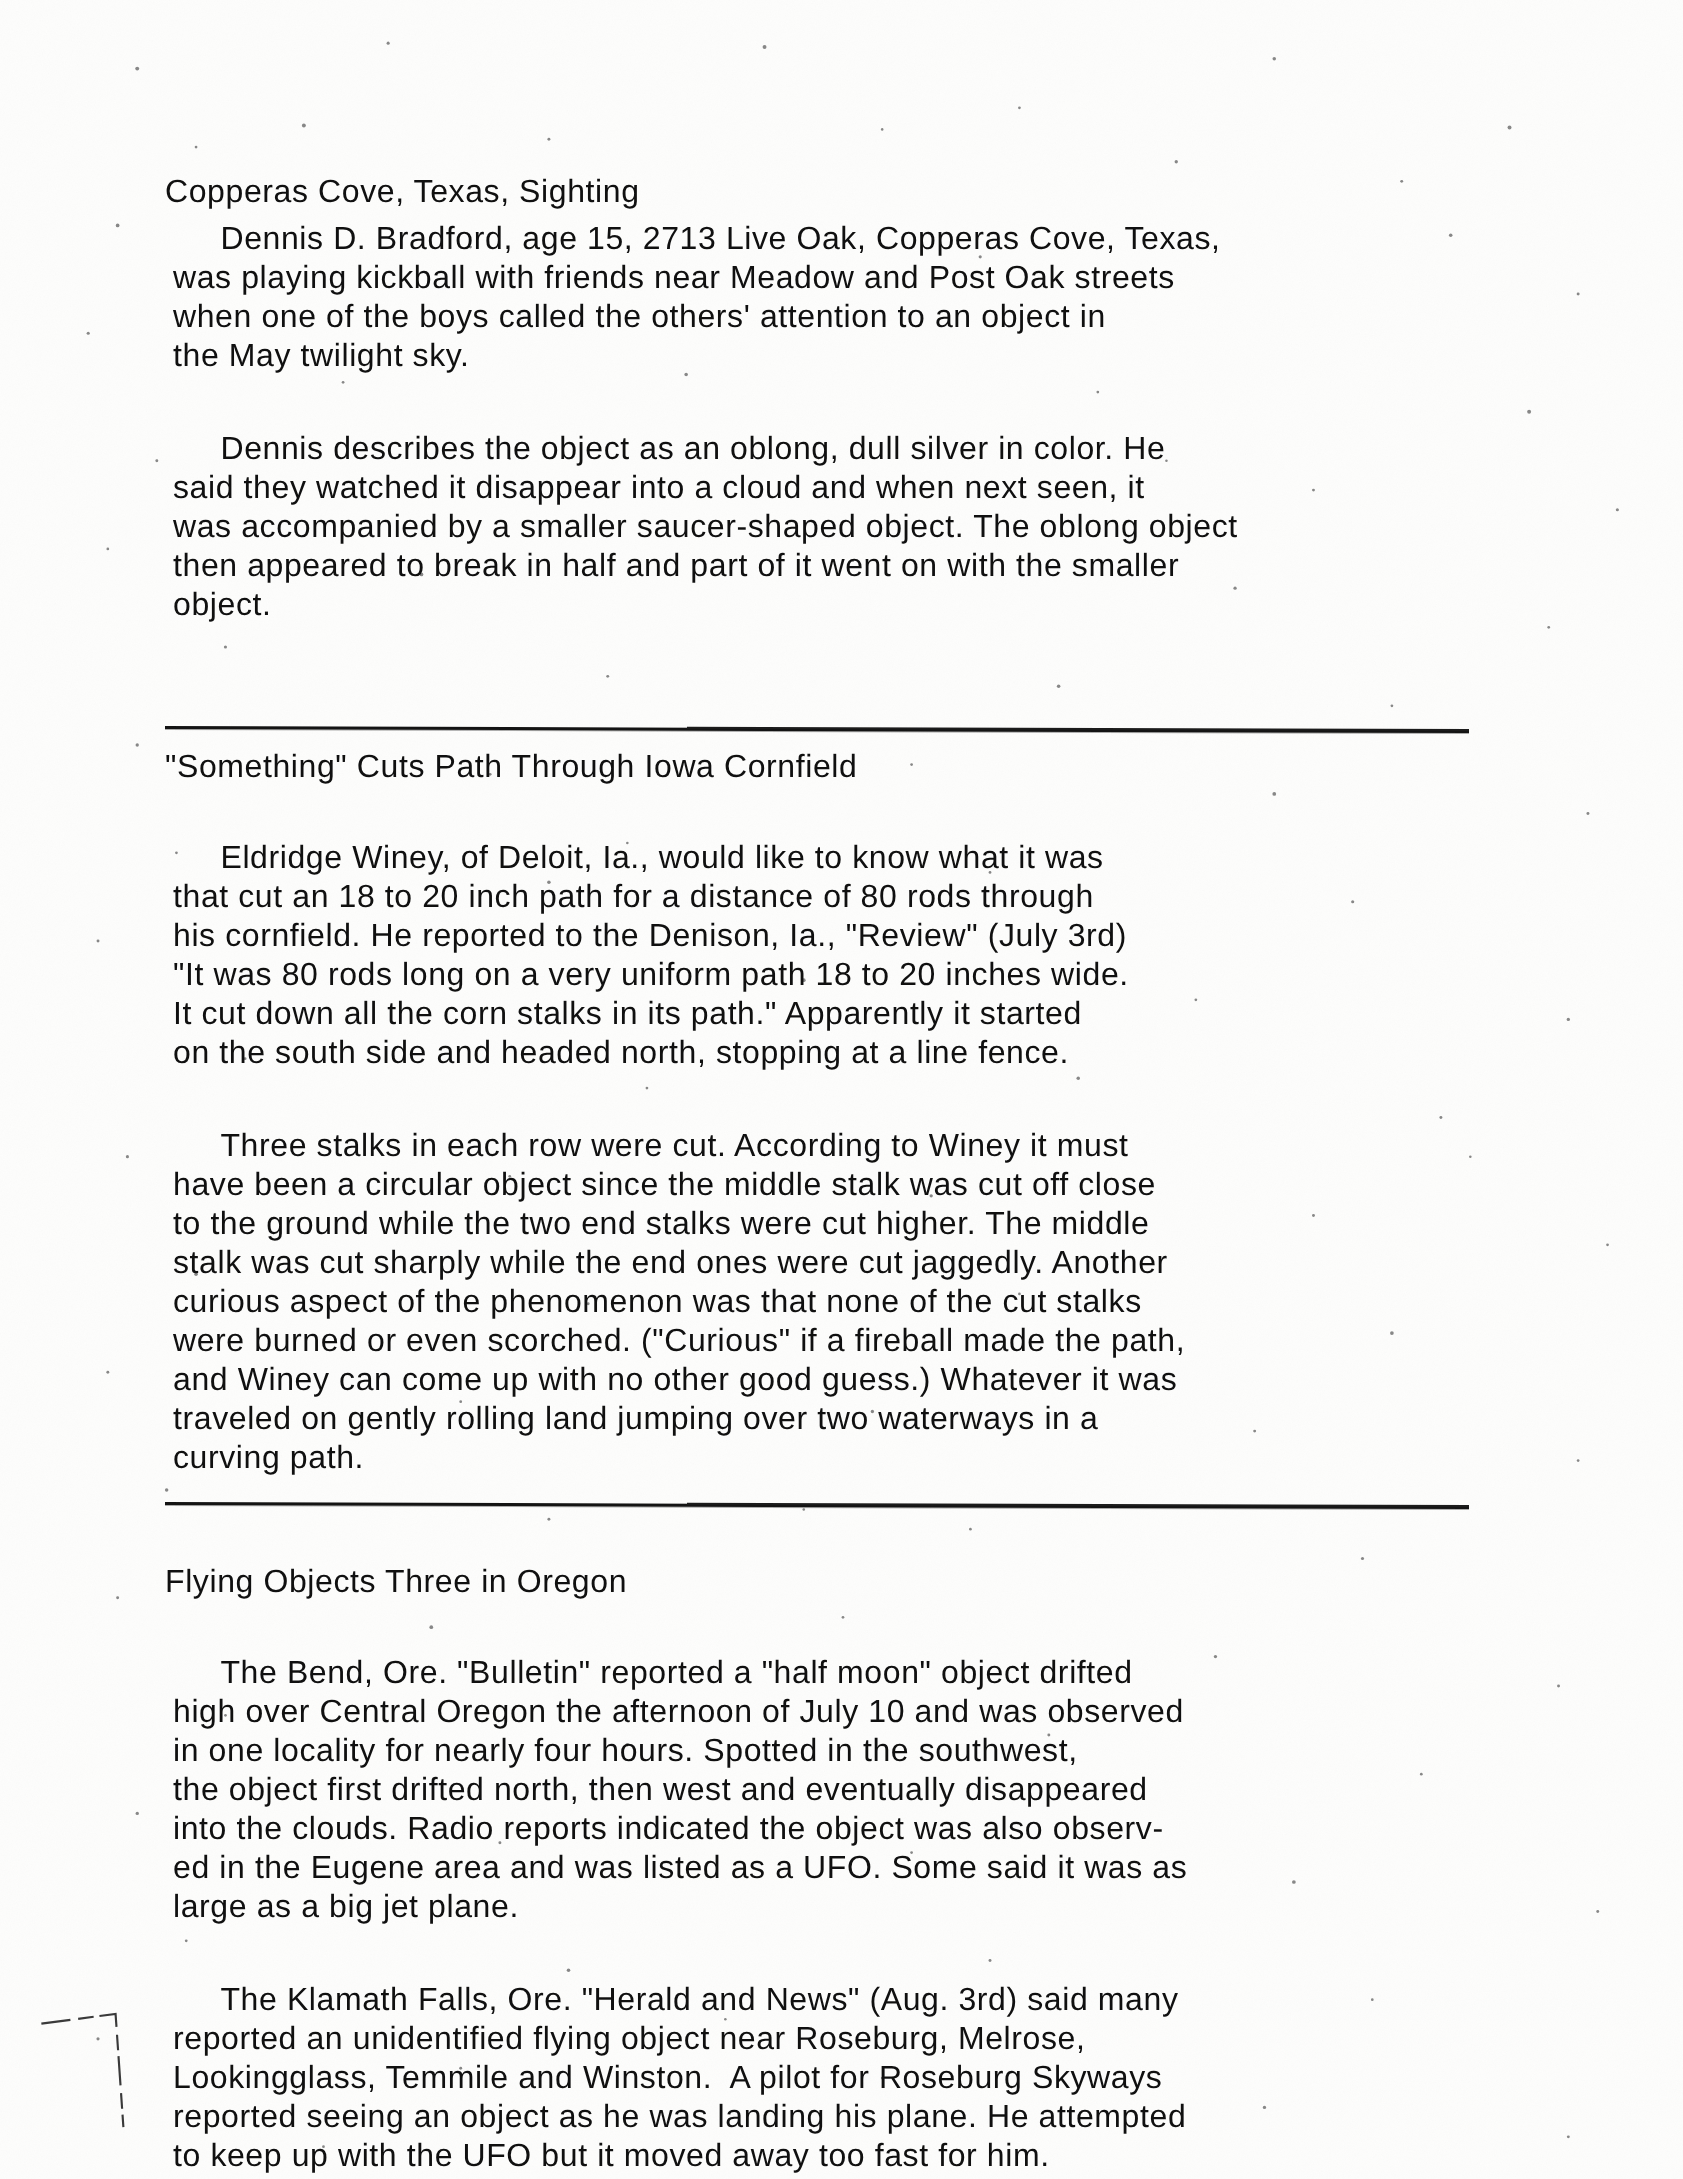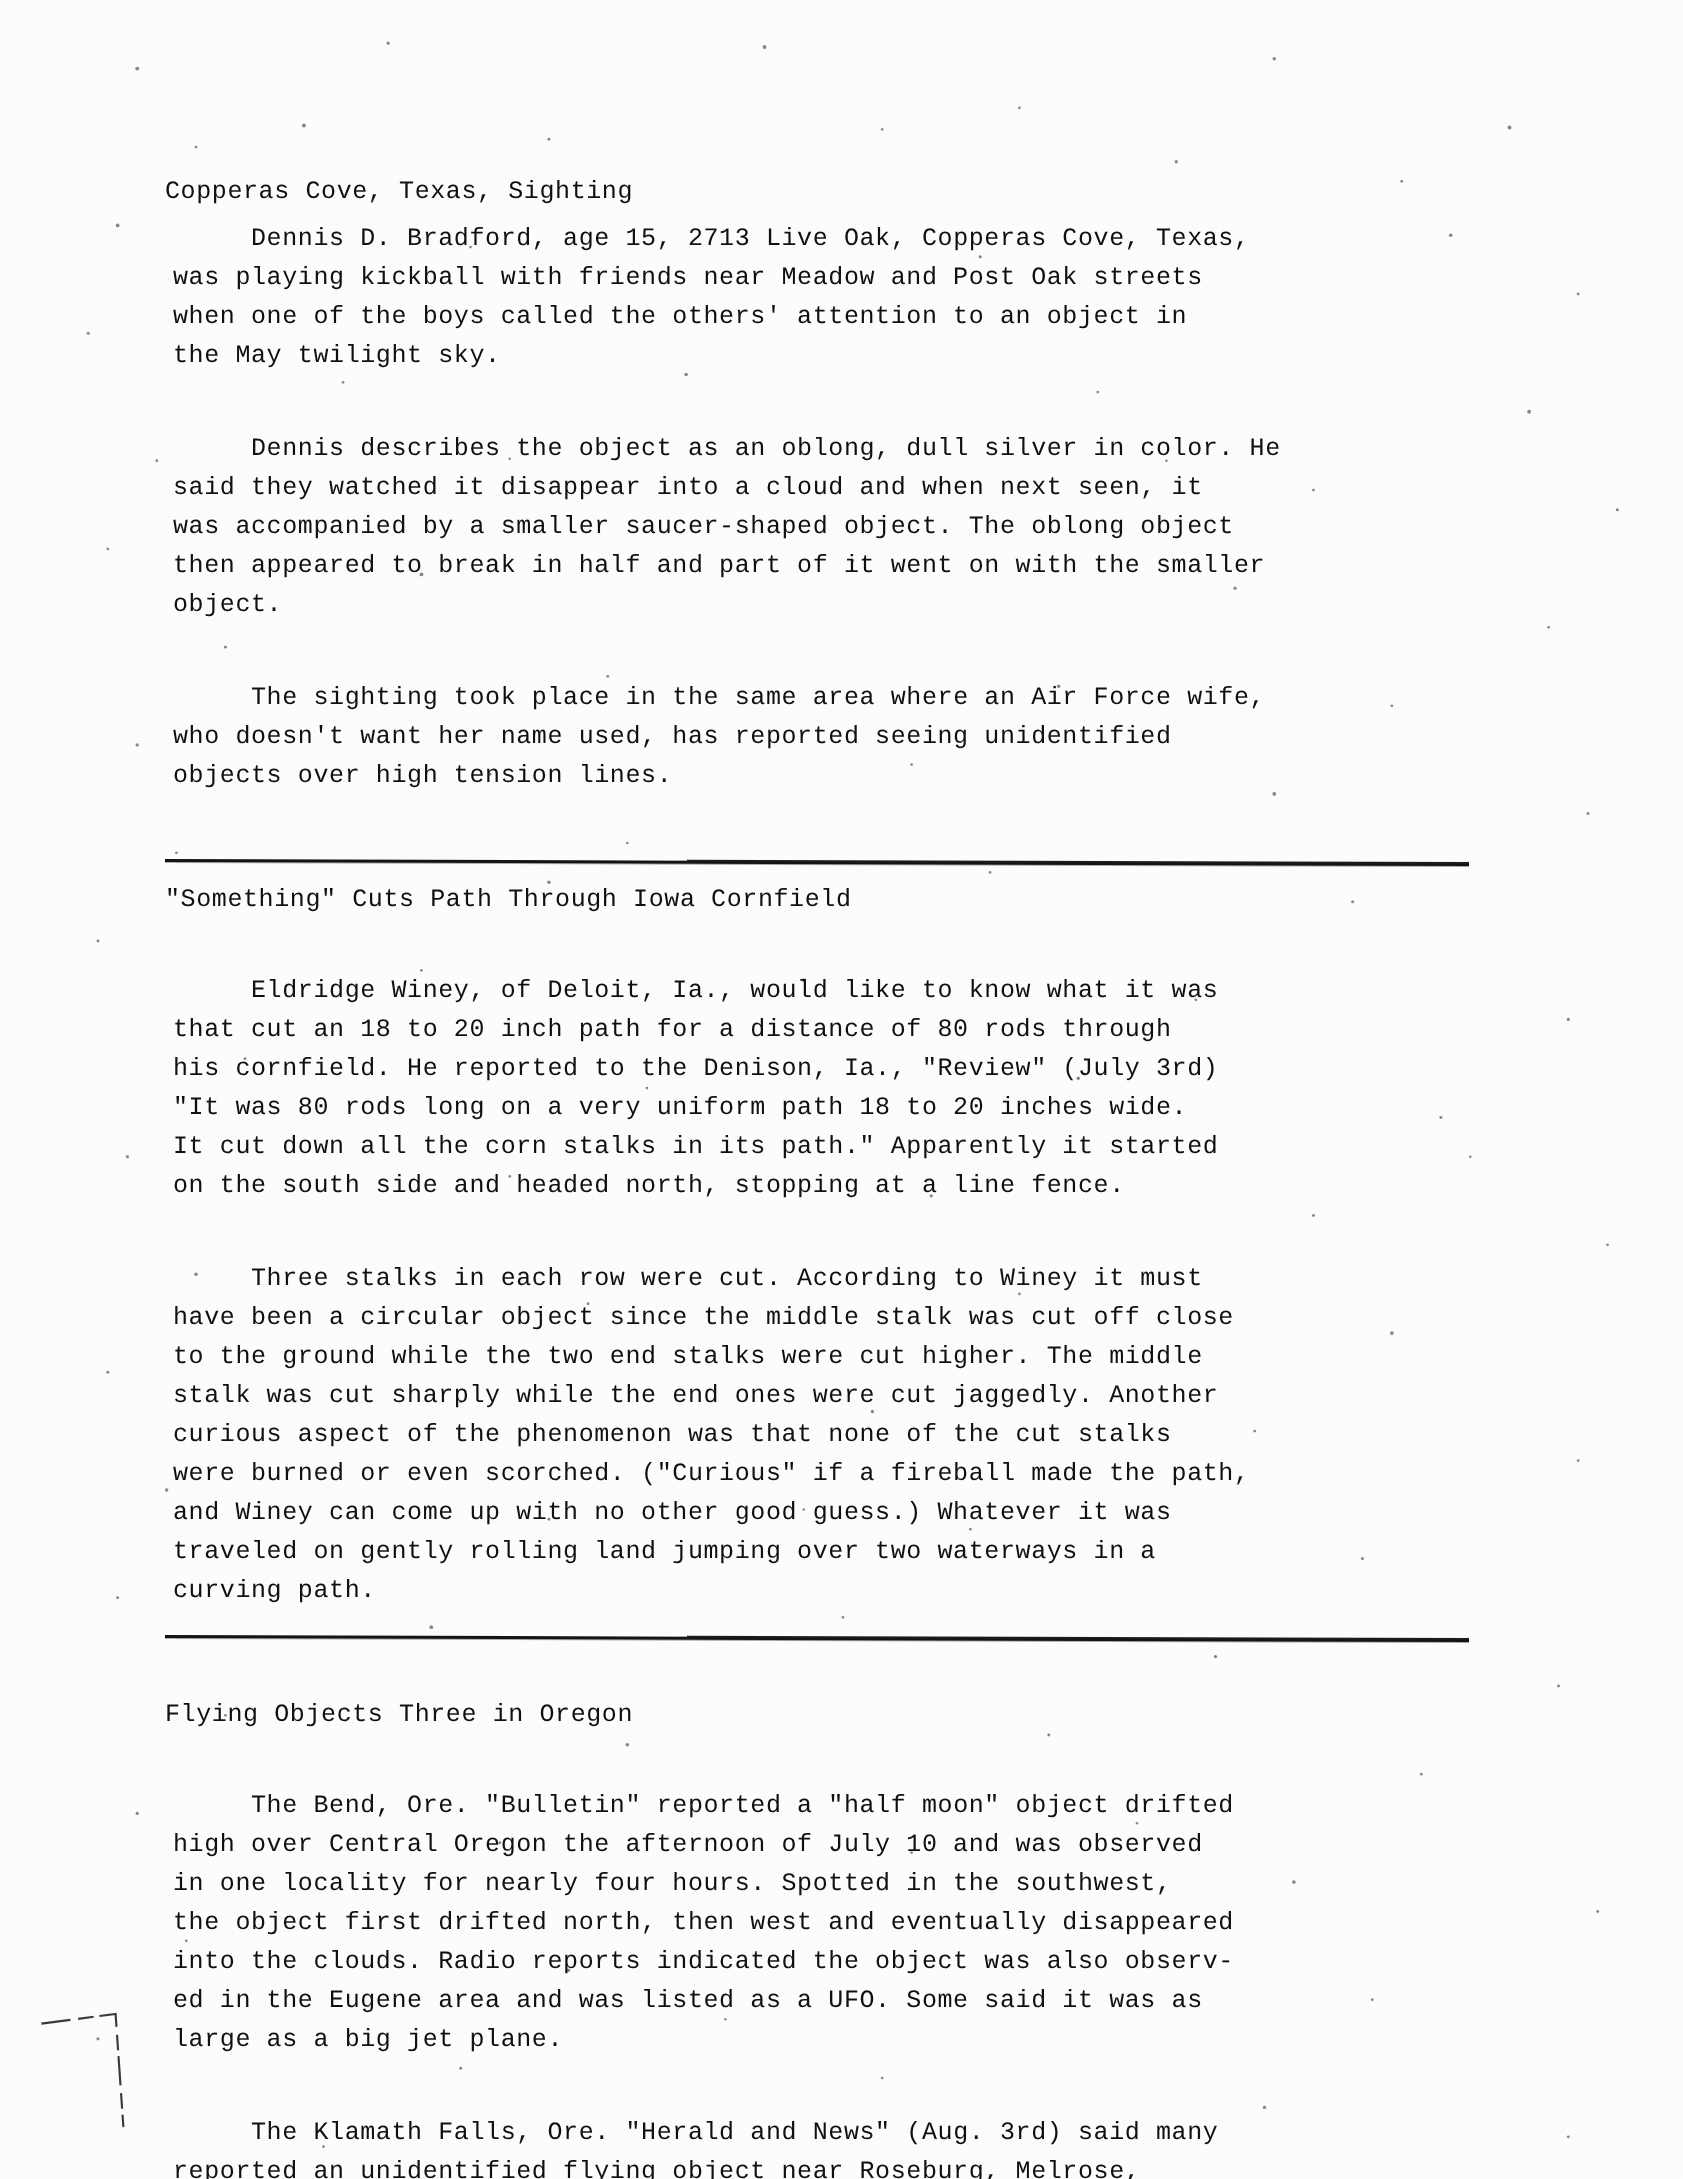--- a/index.html
+++ b/index.html
@@ -32,22 +32,22 @@
 
   .content {
     position: absolute;
     left: 165px;
     top: 172px;
     width: 1372px;
   }
 
   
   .tw {
-    font-family: Liberation Mono, monospace;
-    font-size: 25px;
+    font-family: Liberation Sans, sans-serif;
+    font-size: 32px;
     line-height: 39px;
     letter-spacing: 0.6px;
     color: #101010;
     white-space: pre-wrap;
     text-rendering: geometricPrecision;
   }
 
   .headline {
     margin: 0 0 5.9px 0;
   }
@@ -223,23 +223,20 @@
 was playing kickball with friends near Meadow and Post Oak streets
 when one of the boys called the others' attention to an object in
 the May twilight sky.</div>
       <div class="gap-sm"></div>
       <div class="tw para">     Dennis describes the object as an oblong, dull silver in color. He
 said they watched it disappear into a cloud and when next seen, it
 was accompanied by a smaller saucer-shaped object. The oblong object
 then appeared to break in half and part of it went on with the smaller
 object.</div>
       <div class="gap-sm"></div>
-      <div class="tw para">     The sighting took place in the same area where an Air Force wife,
-who doesn't want her name used, has reported seeing unidentified
-objects over high tension lines.</div>
       <div class="gap-sm"></div>
     </div>
 
     <div class="rule-wrap">
       <div class="rule"></div>
     </div>
 
     <div>
       <div class="tw headline">"Something" Cuts Path Through Iowa Cornfield</div>
       <div class="gap-sm"></div>

